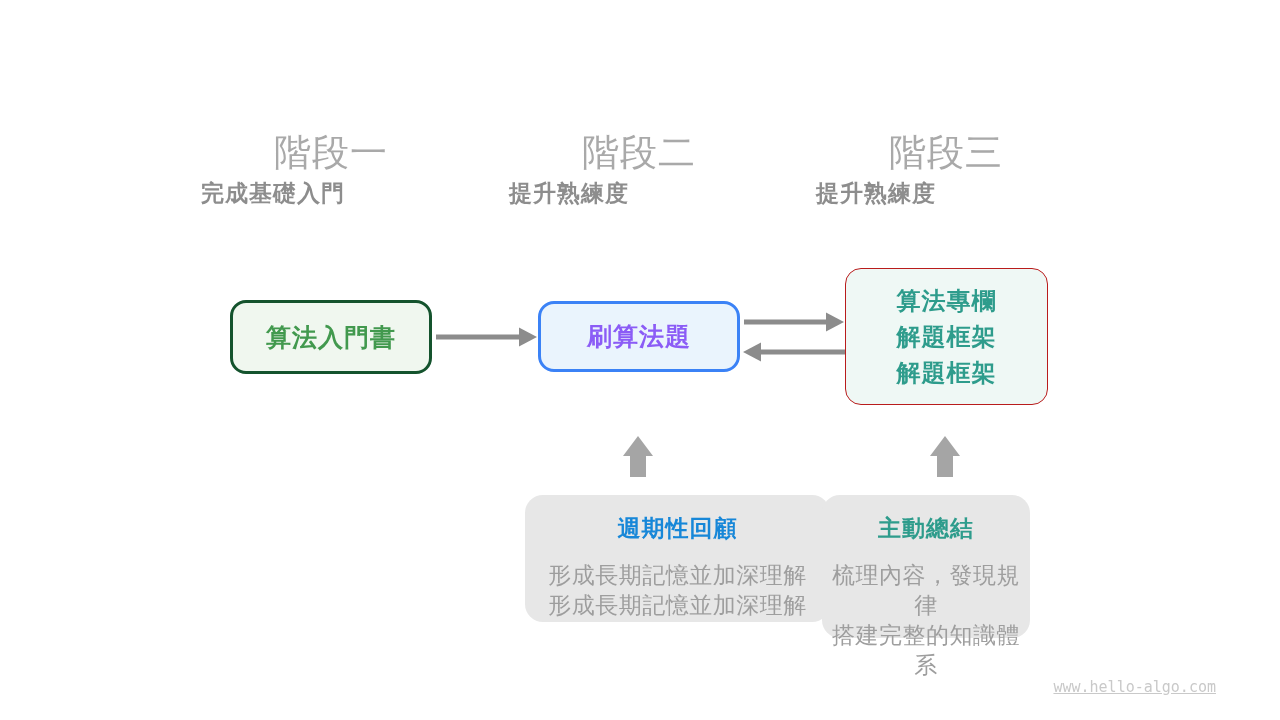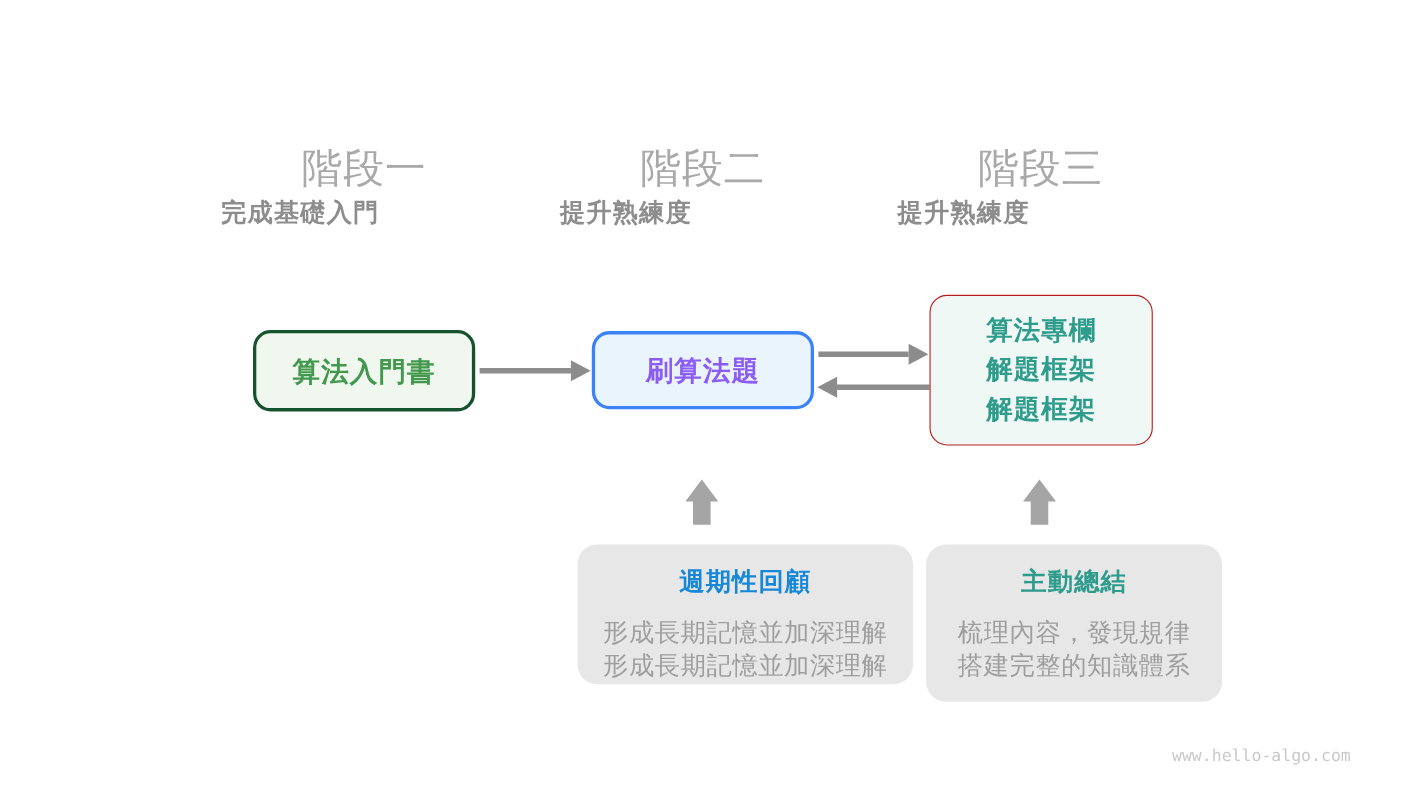--- a/index.html
+++ b/index.html
@@ -150,23 +150,23 @@
   </div>
 
   <div class="abs note-box" style="left:485px; top:495px; width:305px; height:127px;margin-left:40px;">
     <div class="note-title blue">週期性回顧</div>
     <div class="note-body">
       <div>形成長期記憶並加深理解</div>
       <div>形成長期記憶並加深理解</div>
     </div>
   </div>
 
-  <div class="abs note-box" style="left:822px; top:495px; width:269px; height:143px;margin-left:20px;">
+  <div class="abs note-box" style="left:822px; top:495px; width:208px; height:143px;">
     <div class="note-title teal">主動總結</div>
     <div class="note-body">
       <div>梳理內容，發現規律</div>
       <div>搭建完整的知識體系</div>
     </div>
   </div>
 
-  <div class="abs watermark" style="right:52px; top:678px;">www.hello-algo.com</div>
+  <div class="abs watermark" style="right:64px; top:678px;text-decoration:underline;">www.hello-algo.com</div>
 
 </div>
 
 </body></html>

